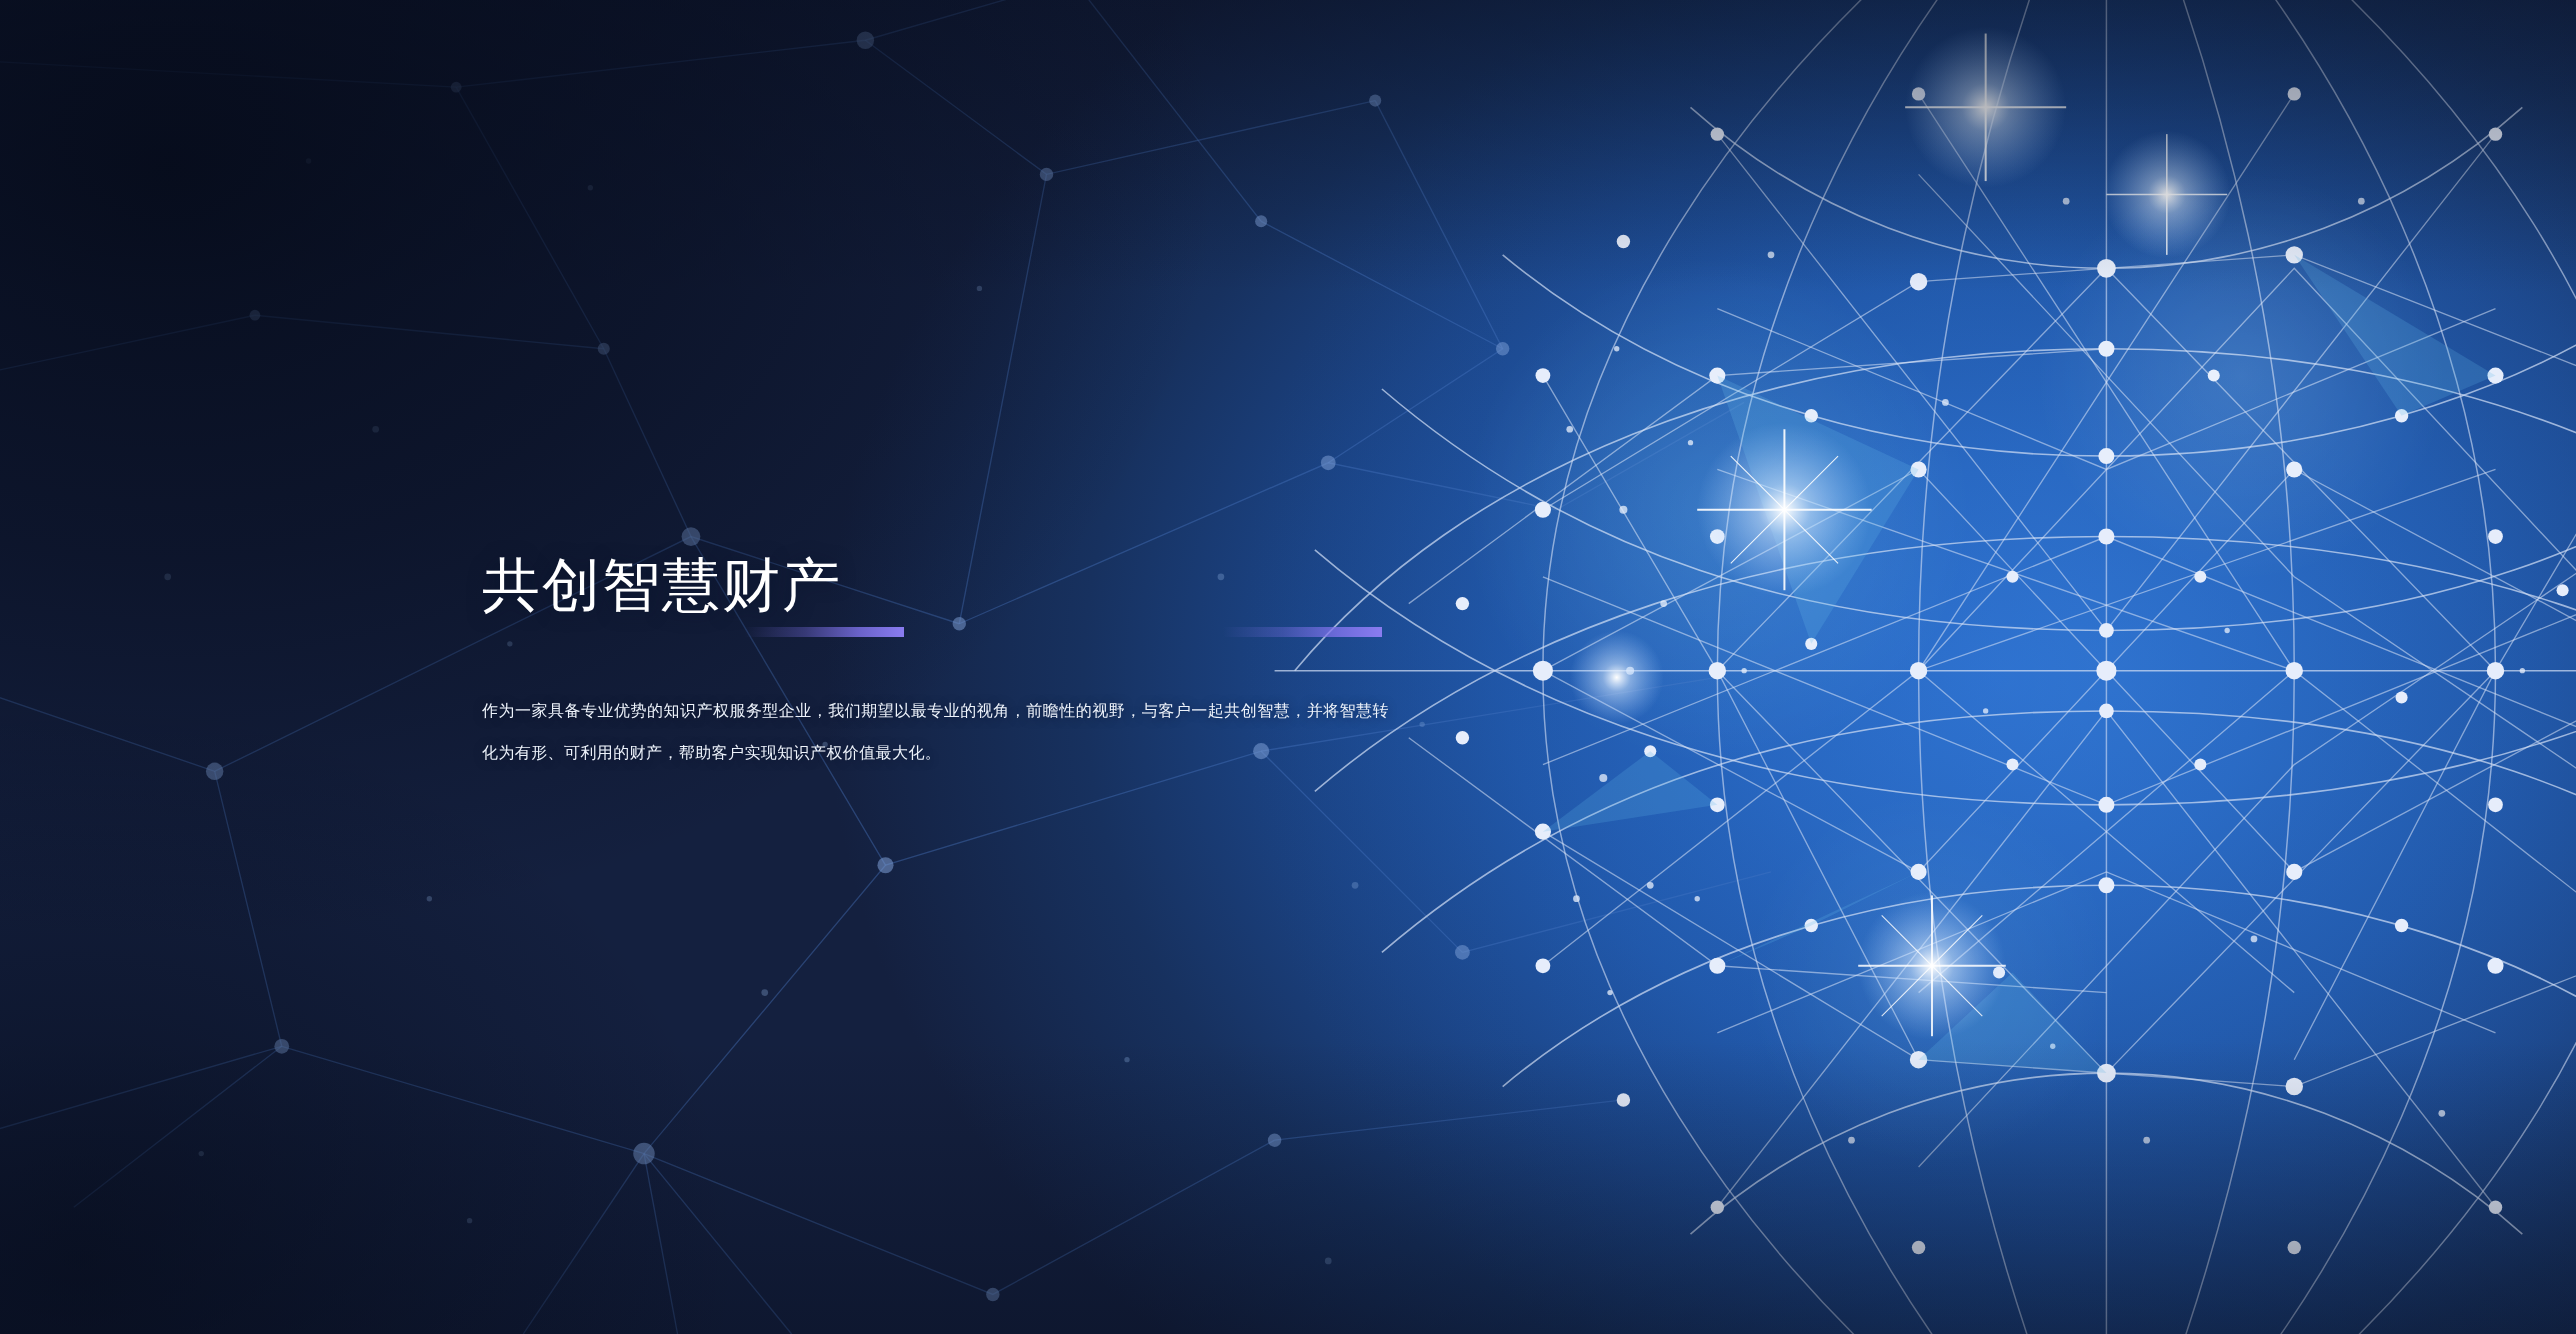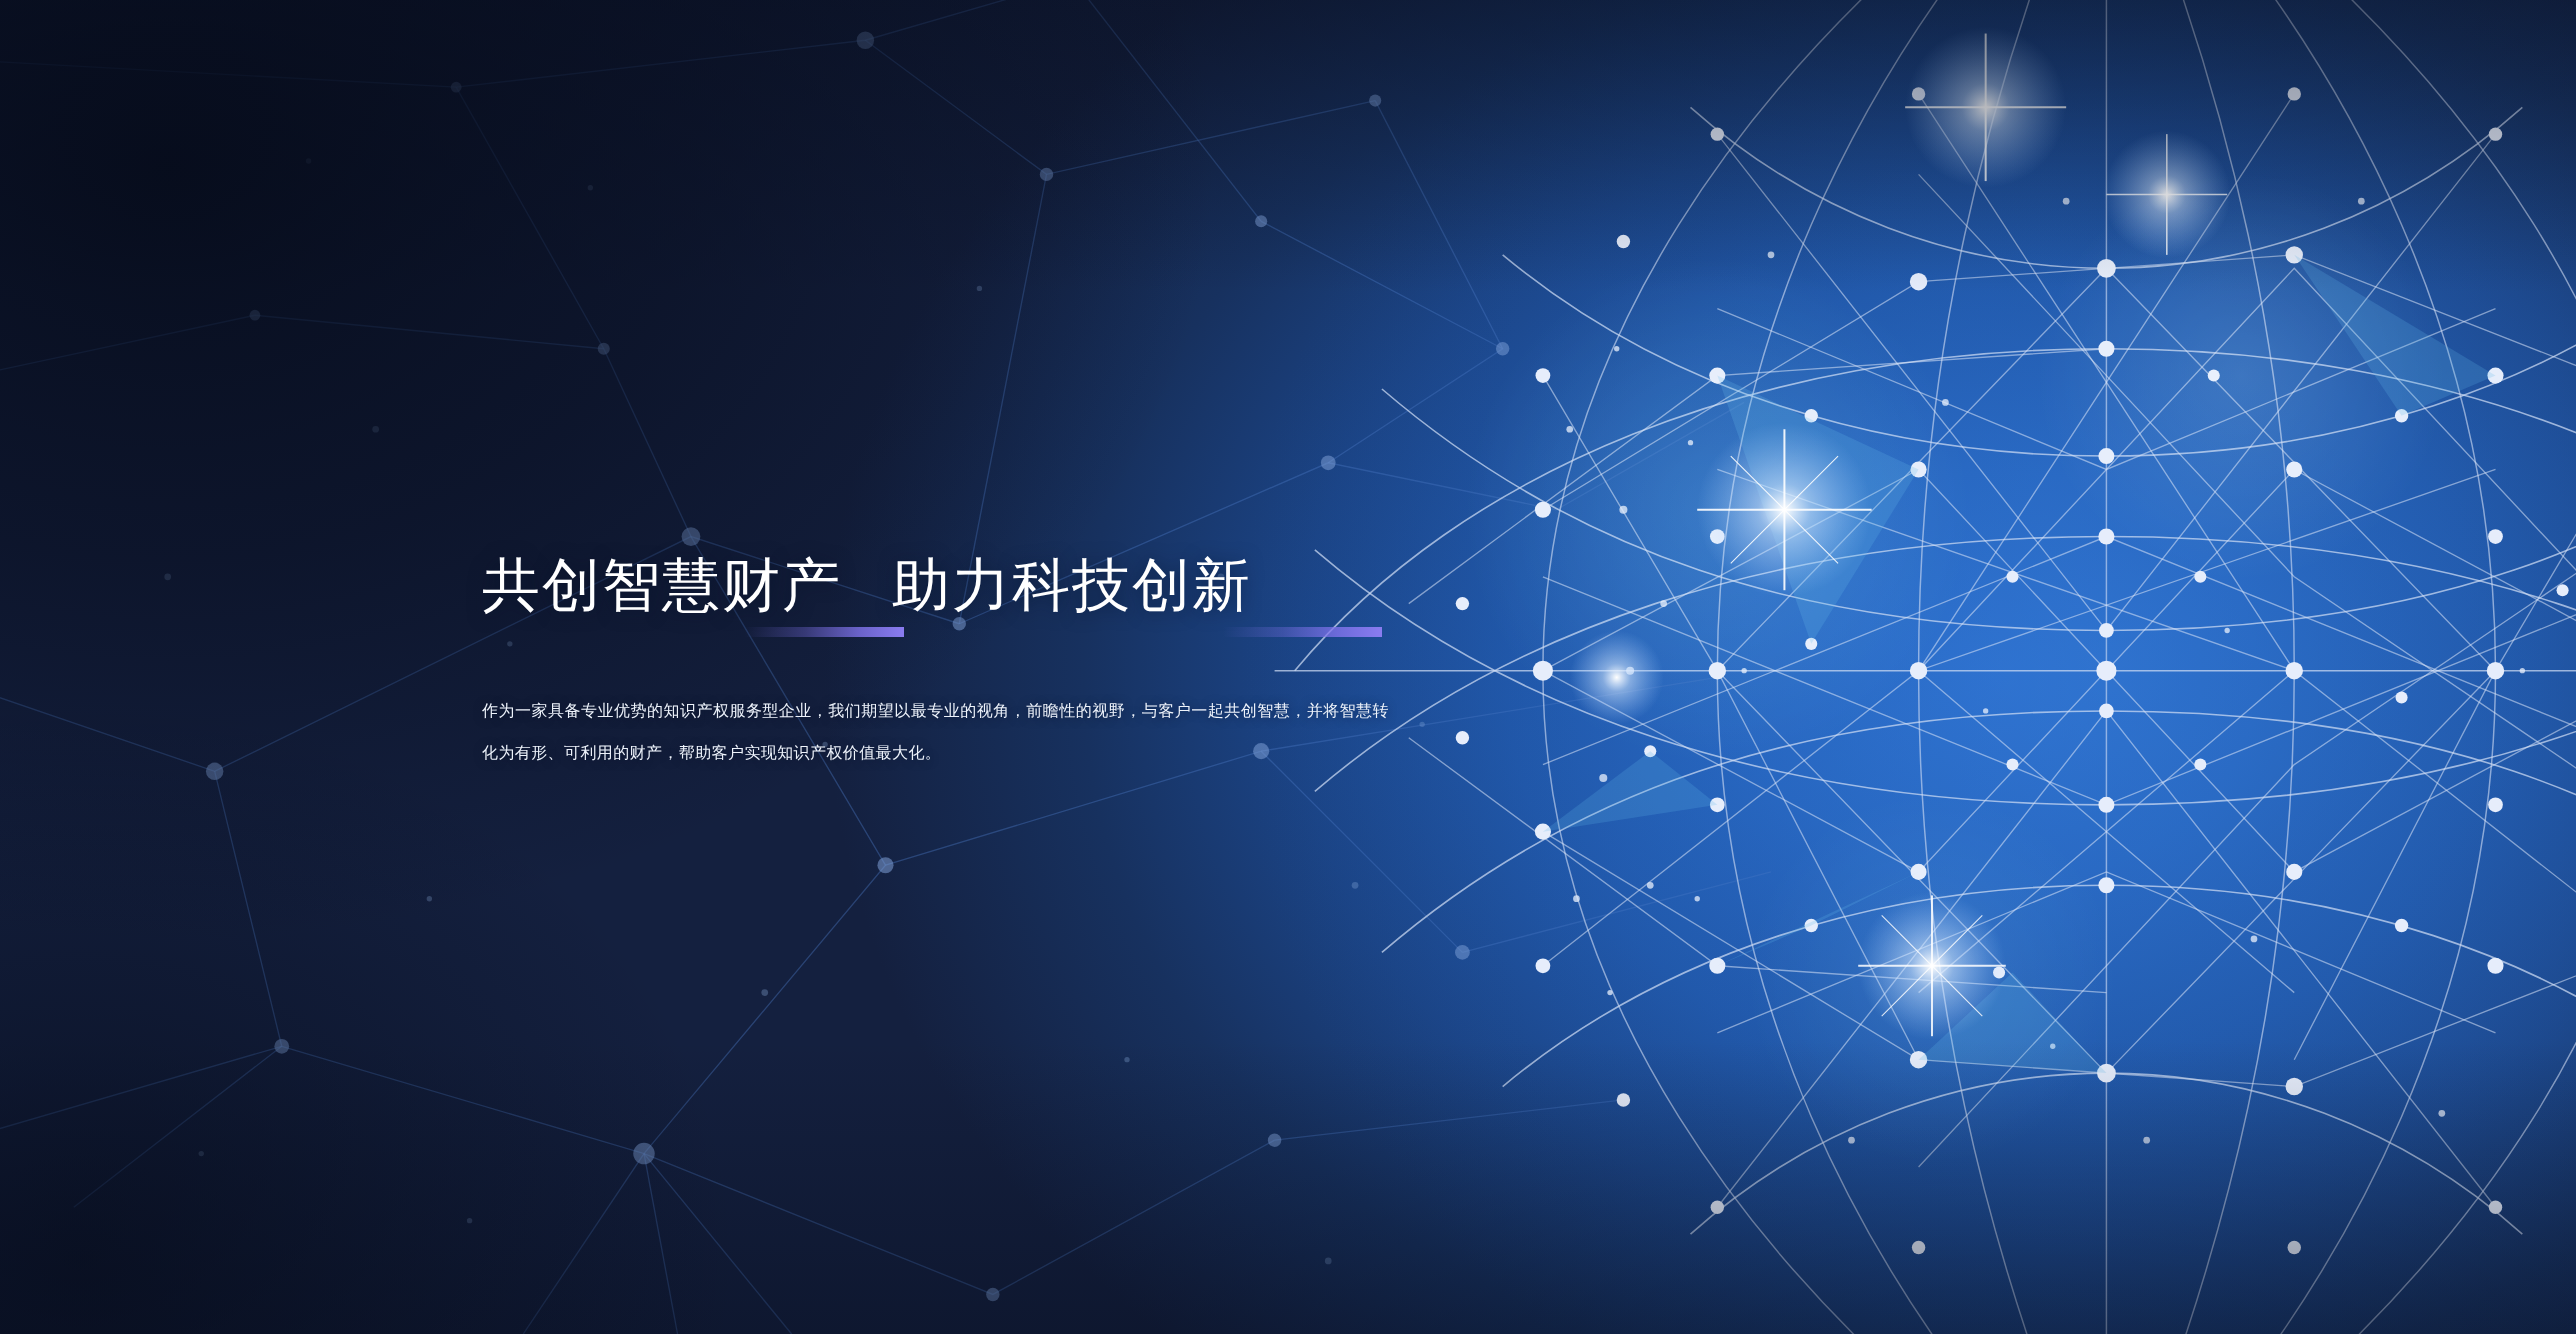--- a/index.html
+++ b/index.html
@@ -338,21 +338,20 @@
     </g>
   </svg>
 
   <div class="bg-layer" id="bg-vignette"></div>
   <div class="bg-layer" id="bg-glow"></div>
 
   <div id="hero">
 
     <div id="headline">
       <span class="seg1">共创智慧财产</span>
-      <span class="seg2">助力科技创新</span>
     </div>
 
     <div id="accent-row">
       <div class="accent-bar" id="accent-bar-1"></div>
       <div class="accent-bar" id="accent-bar-2"></div>
     </div>
 
     <p id="body-copy">作为一家具备专业优势的知识产权服务型企业，我们期望以最专业的视角，前瞻性的视野，与客户一起共创智慧，并将智慧转化为有形、可利用的财产，帮助客户实现知识产权价值最大化。</p>
   </div>
 

